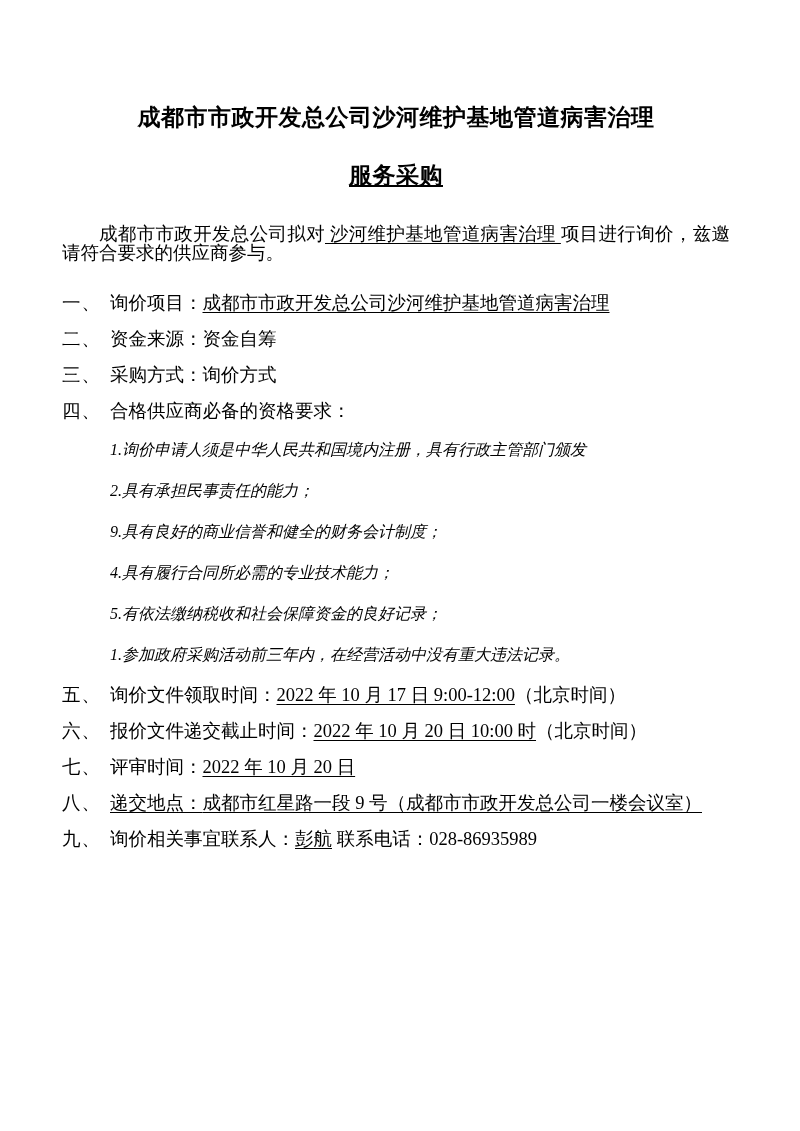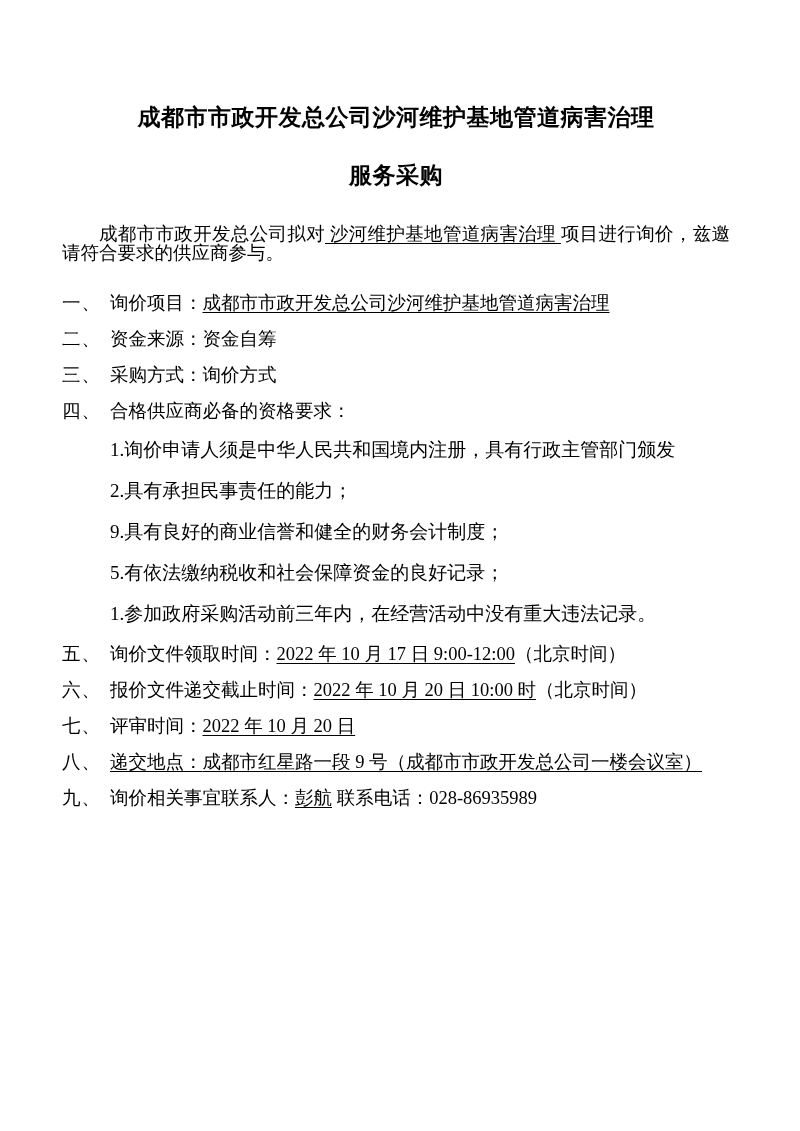--- a/index.html
+++ b/index.html
@@ -28,20 +28,21 @@
     line-height: 46px;
     letter-spacing: 0.5px;
   }
   .title-line2 {
     text-align: center;
     font-size: 23px;
     font-weight: bold;
     line-height: 46px;
     margin-top: 12px;
     letter-spacing: 0.5px;
+    text-decoration: underline;
   }
   .intro {
     margin-top: 26px;
     font-size: 18.5px;
     line-height: 19px;
     text-indent: 37px;
     text-align: justify;
   }
   .u {
     text-decoration: underline;
@@ -59,22 +60,23 @@
   .item .num {
     width: 48px;
     flex: 0 0 48px;
     letter-spacing: 1px;
   }
   .item .txt {
     flex: 1;
   }
   .sub-cont {
     padding-left: 48px;
-    font-size: 19px;
+    font-size: 16px;
     line-height: 41px;
+    font-style: italic;
   }
   .gap-small { height: 2px; }
 </style>
 </head>
 <body>
 
 <div class="page">
 
   <div class="title">成都市市政开发总公司沙河维护基地管道病害治理</div>
   <div class="title-line2">服务采购</div>
@@ -102,20 +104,21 @@
 
     <div class="item">
       <span class="num">四、</span>
       <span class="txt">合格供应商必备的资格要求：</span>
     </div>
 
     <div class="sub-cont">
       <div>1.询价申请人须是中华人民共和国境内注册，具有行政主管部门颁发</div>
       <div>2.具有承担民事责任的能力；</div>
       <div>9.具有良好的商业信誉和健全的财务会计制度；</div>
+      <div>4.具有履行合同所必需的专业技术能力；</div>
       <div>5.有依法缴纳税收和社会保障资金的良好记录；</div>
       <div>1.参加政府采购活动前三年内，在经营活动中没有重大违法记录。</div>
     </div>
 
     <div class="gap-small"></div>
 
     <div class="item">
       <span class="num">五、</span>
       <span class="txt"><span>询价文件领取时间：</span><span class="u">2022 年 10 月 17 日 9:00-12:00</span><span>（北京时间）</span></span>
     </div>

